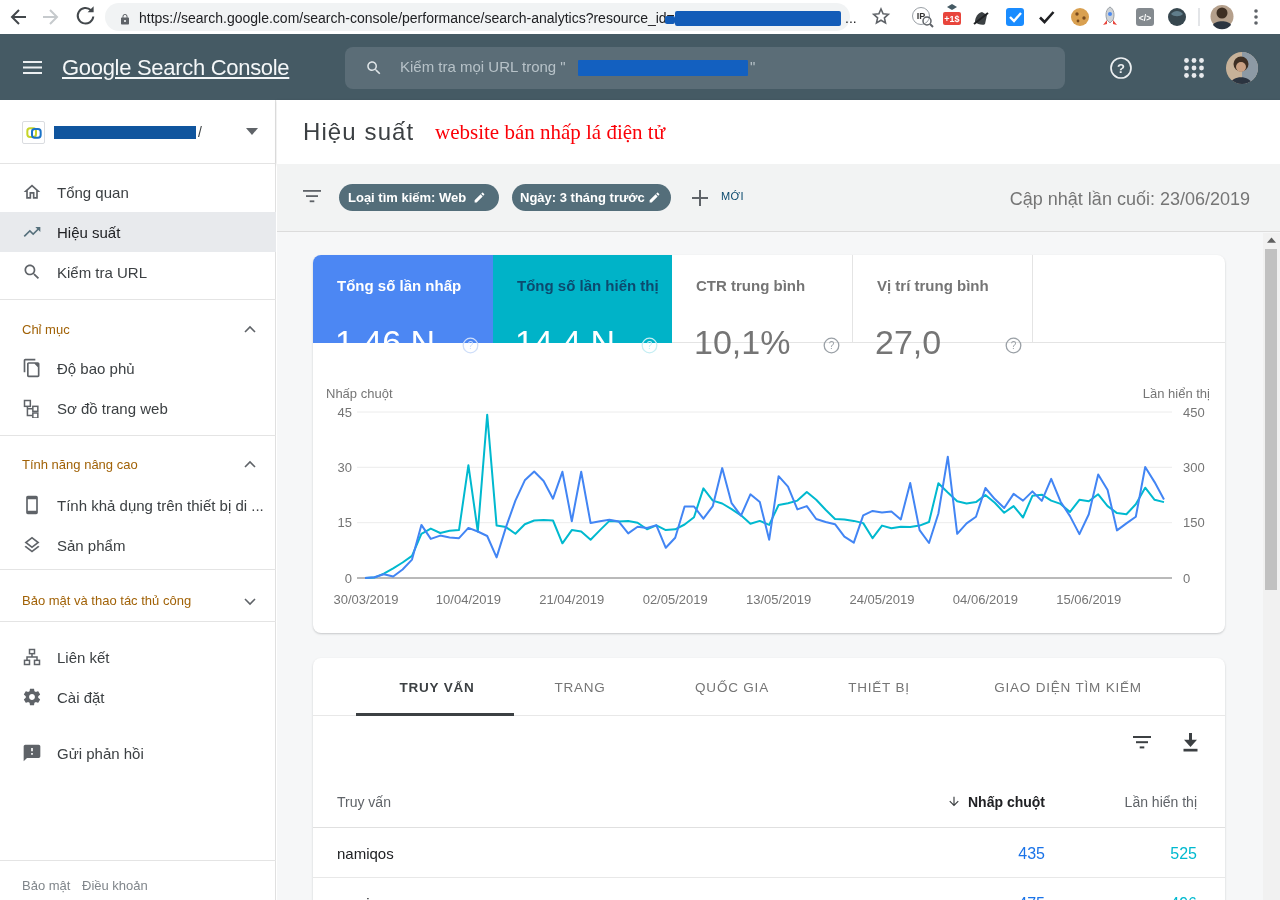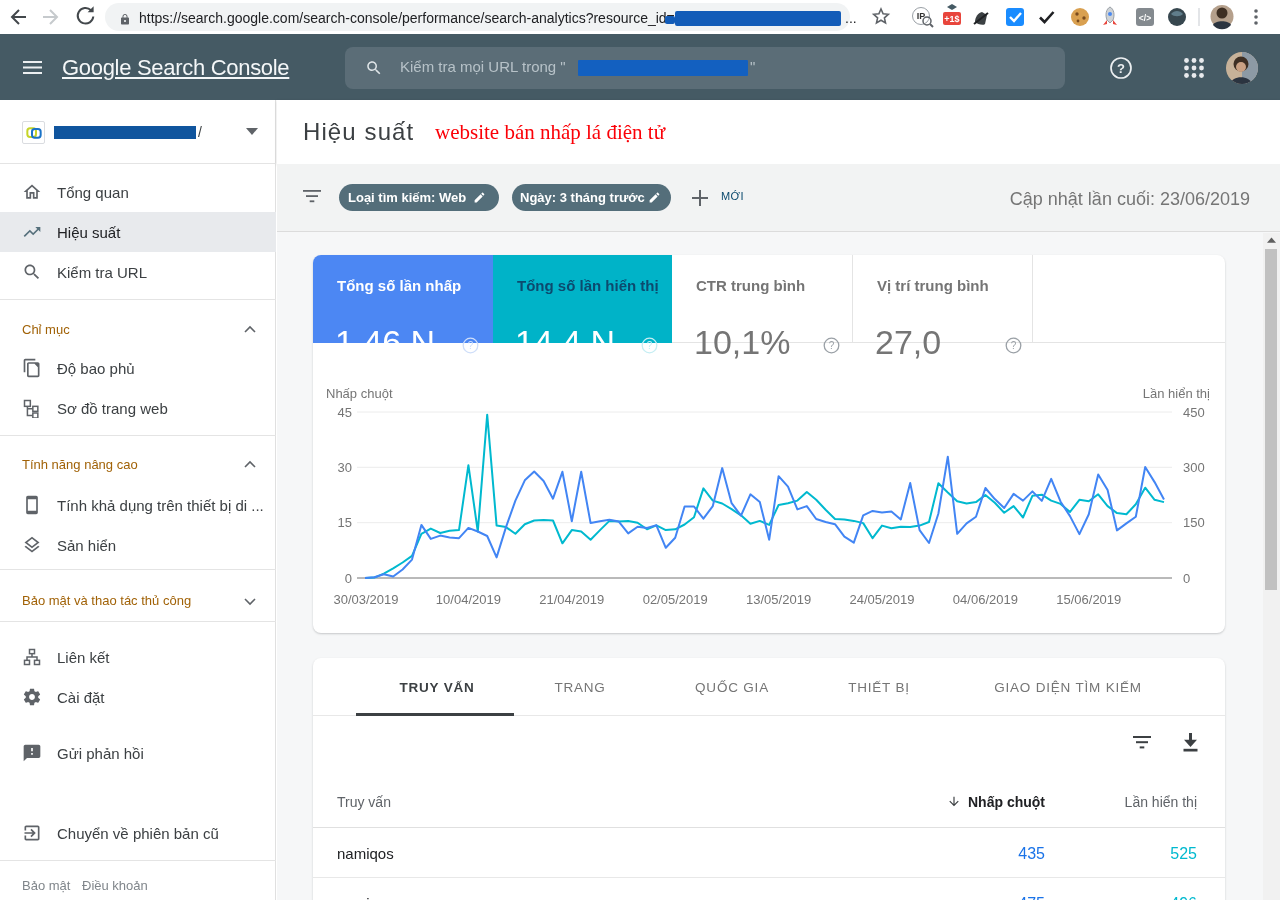--- a/index.html
+++ b/index.html
@@ -219,21 +219,21 @@
     <div class="mitem" style="top:385px">
       <svg class="ic" viewBox="0 0 24 24">
           <path fill="#5f6368" d="M17 1.01L7 1c-1.1 0-2 .9-2 2v18c0 1.1.9 2 2 2h10c1.1 0 2-.9 2-2V3c0-1.1-.9-1.99-2-1.99zM17 19H7V5h10v14z"></path>
         </svg>
       <div class="tx">Tính khả dụng trên thiết bị di ...</div>
     </div>
     <div class="mitem" style="top:425px">
       <svg class="ic" viewBox="0 0 24 24">
           <path fill="#5f6368" d="M11.99 18.54l-7.37-5.73L3 14.07l9 7 9-7-1.63-1.27-7.38 5.73zM12 16l7.36-5.73L21 9l-9-7-9 7 1.63 1.27L12 16zm0-11.47L17.74 9 12 13.47 6.26 9 12 4.53z"></path>
         </svg>
-      <div class="tx">Sản hiển</div>
+      <div class="tx">Sản phẩm</div>
     </div>
     <div class="sdiv" style="top:469px"></div>
 
     <div class="slabel" style="top:493px">Bảo mật và thao tác thủ công</div>
     <svg class="chev" style="top:494px" viewBox="0 0 14 14">
         <path d="M2 5l5 5 5-5" stroke="#5f6368" stroke-width="1.6" fill="none"></path>
       </svg>
     <div class="sdiv" style="top:521px"></div>
 
     <div class="mitem" style="top:537px">
@@ -252,26 +252,20 @@
           <path fill="#5f6368" d="M19.43 12.98c.04-.32.07-.64.07-.98s-.03-.66-.07-.98l2.11-1.65c.19-.15.24-.42.12-.64l-2-3.46c-.12-.22-.39-.3-.61-.22l-2.49 1c-.52-.4-1.08-.73-1.69-.98l-.38-2.65C14.46 2.18 14.25 2 14 2h-4c-.25 0-.46.18-.49.42l-.38 2.65c-.61.25-1.17.59-1.69.98l-2.49-1c-.23-.09-.49 0-.61.22l-2 3.46c-.13.22-.07.49.12.64l2.11 1.65c-.04.32-.07.65-.07.98s.03.66.07.98l-2.11 1.65c-.19.15-.24.42-.12.64l2 3.46c.12.22.39.3.61.22l2.49-1c.52.4 1.08.73 1.69.98l.38 2.65c.03.24.24.42.49.42h4c.25 0 .46-.18.49-.42l.38-2.65c.61-.25 1.17-.59 1.69-.98l2.49 1c.23.09.49 0 .61-.22l2-3.46c.12-.22.07-.49-.12-.64l-2.11-1.65zM12 15.5c-1.93 0-3.5-1.57-3.5-3.5s1.57-3.5 3.5-3.5 3.5 1.57 3.5 3.5-1.57 3.5-3.5 3.5z"></path>
         </svg>
       <div class="tx">Cài đặt</div>
     </div>
 
     <div class="mitem" style="top:633px">
       <svg class="ic" viewBox="0 0 24 24">
           <path fill="#5f6368" d="M20 2H4c-1.1 0-2 .9-2 2v18l4-4h14c1.1 0 2-.9 2-2V4c0-1.1-.9-2-2-2zm-7 12h-2v-2h2v2zm0-4h-2V6h2v4z"></path>
         </svg>
       <div class="tx">Gửi phản hồi</div>
-    </div>
-    <div class="mitem" style="top:713px">
-      <svg class="ic" viewBox="0 0 24 24">
-          <path fill="#5f6368" d="M10.09 15.59L11.5 17l5-5-5-5-1.41 1.41L12.67 11H3v2h9.67l-2.58 2.59zM19 3H5c-1.11 0-2 .9-2 2v4h2V5h14v14H5v-4H3v4c0 1.1.89 2 2 2h14c1.1 0 2-.9 2-2V5c0-1.1-.9-2-2-2z"></path>
-        </svg>
-      <div class="tx">Chuyển về phiên bản cũ</div>
     </div>
     <div class="sdiv" style="top:760px"></div>
     <div class="abs" style="left:22px;top:778px;font-size:13px;color:#80868b">Bảo mật</div>
     <div class="abs" style="left:82px;top:778px;font-size:13px;color:#80868b">Điều khoản</div>
   </div>
   <div id="main">
     <div id="titleband">
       <div class="abs" style="left:26px;top:18px;font-size:24px;letter-spacing:1.1px;color:#3c4043">Hiệu suất</div>
       <div class="abs" style="left:158px;top:20px;font-size:21px;color:#fb0007;font-family:'Liberation Serif',serif">website bán nhấp lá điện tử</div>
     </div>

